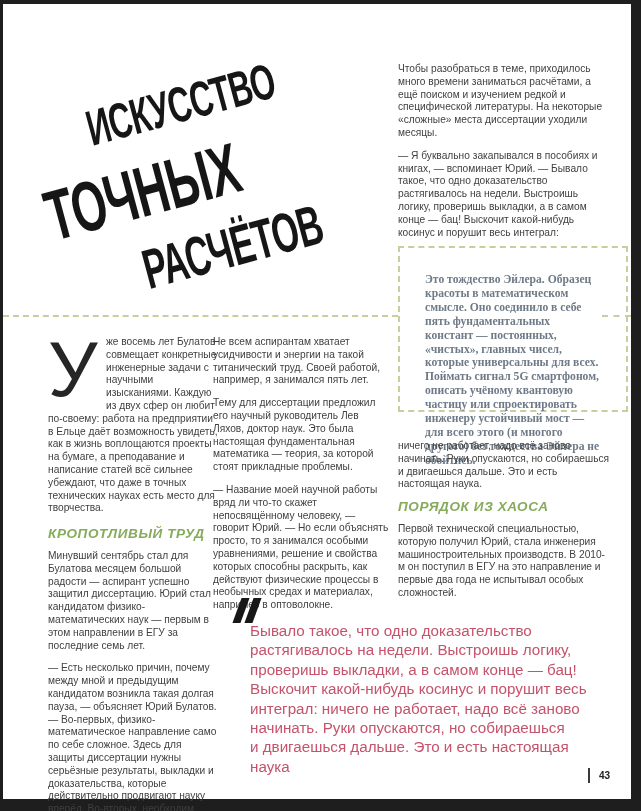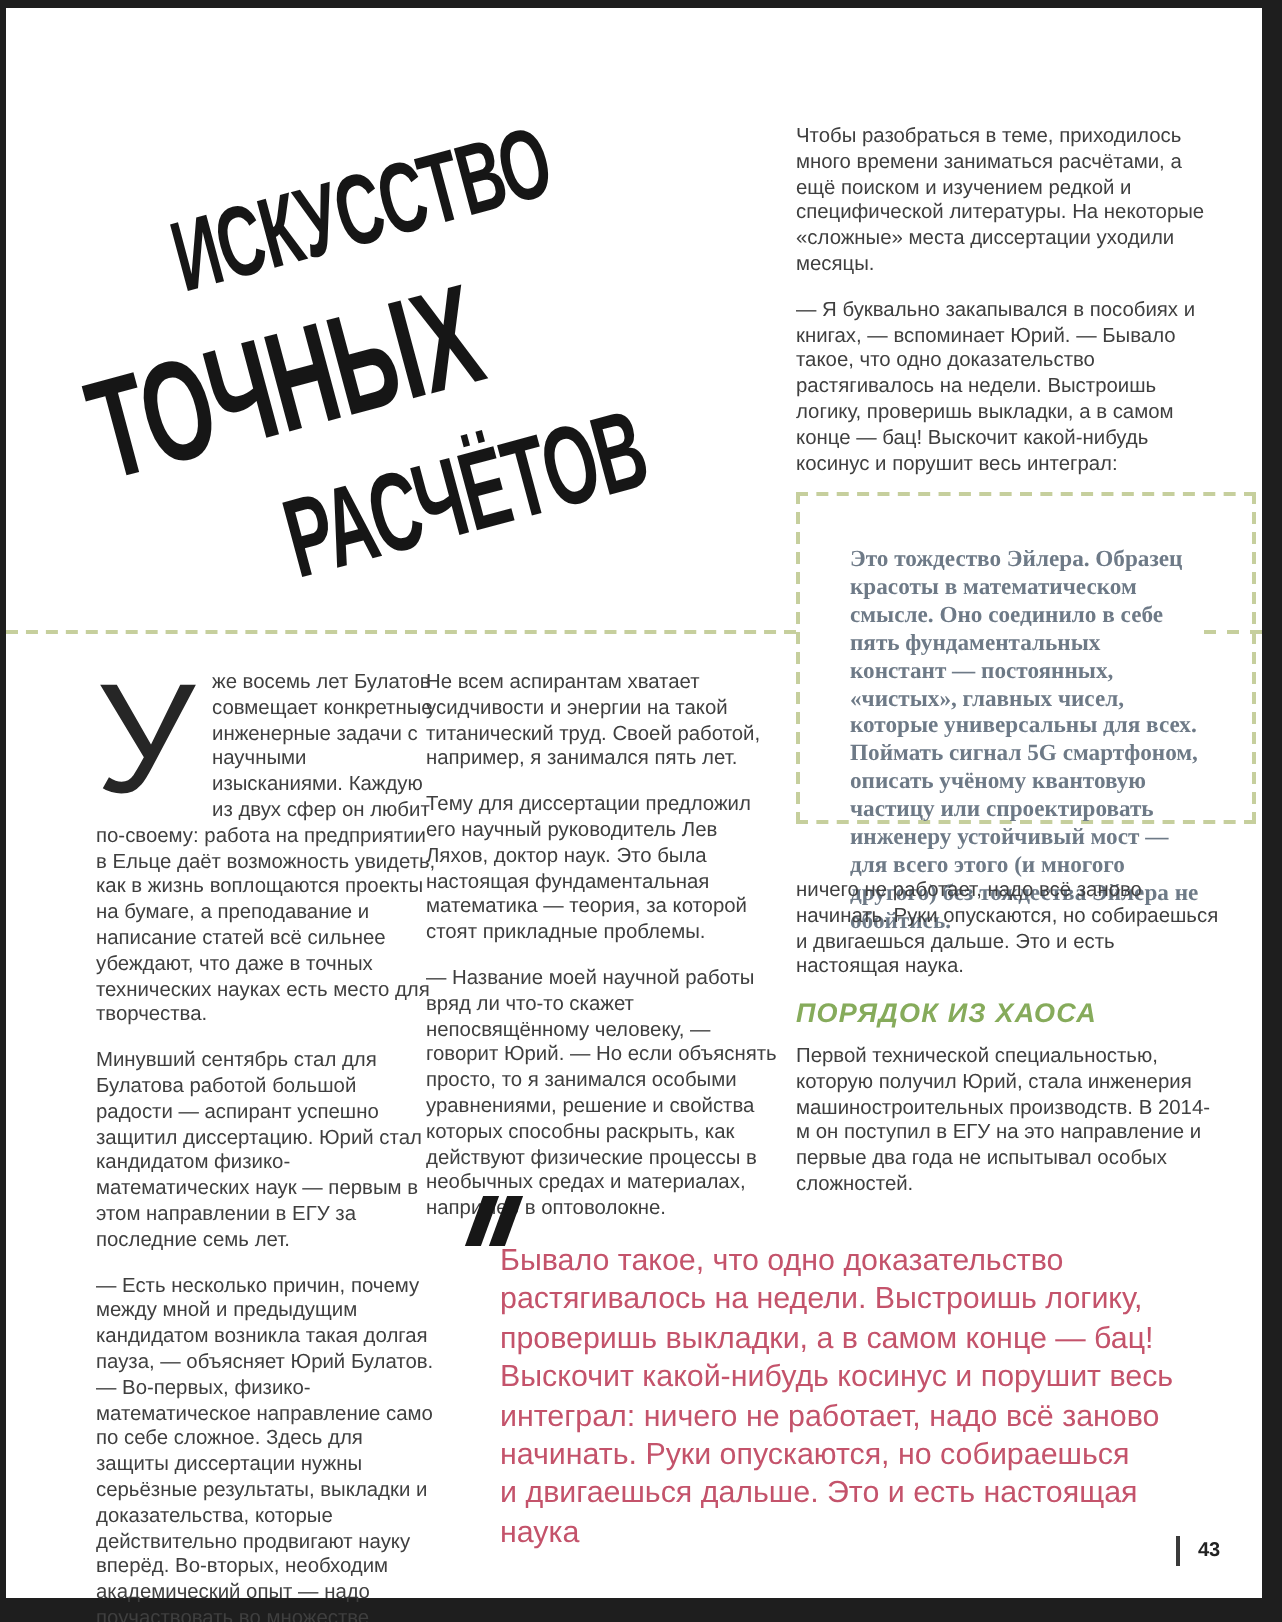--- a/index.html
+++ b/index.html
@@ -89,21 +89,22 @@
     <div class="title-line t1">ИСКУССТВО</div>
     <div class="title-line t2">ТОЧНЫХ</div>
     <div class="title-line t3">РАСЧЁТОВ</div>
   </div>
 
   <div class="dashed-rule rule-main"></div>
   <div class="dashed-rule rule-stub"></div>
 
   <div class="col col-left">
     <p><span class="dropcap">У</span><span>же восемь лет Булатов совмещает конкретные инженерные задачи с научными изысканиями. Каждую из двух сфер он любит по-своему: работа на предприятии в Ельце даёт возможность увидеть, как в жизнь воплощаются проекты на бумаге, а преподавание и написание статей всё сильнее убеждают, что даже в точных технических науках есть место для творчества.</span></p>
-    <p>Минувший сентябрь стал для Булатова работой большой радости — аспирант успешно защитил диссертацию. Юрий стал кандидатом физико-математических наук — первым в этом направлении в ЕГУ за последние семь лет.</p>
+    <h2 class="green">КРОПОТЛИВЫЙ ТРУД</h2>
+    <p>Минувший сентябрь стал для Булатова месяцем большой радости — аспирант успешно защитил диссертацию. Юрий стал кандидатом физико-математических наук — первым в этом направлении в ЕГУ за последние семь лет.</p>
     <p>— Есть несколько причин, почему между мной и предыдущим кандидатом возникла такая долгая пауза, — объясняет Юрий Булатов. — Во-первых, физико-математическое направление само по себе сложное. Здесь для защиты диссертации нужны серьёзные результаты, выкладки и доказательства, которые действительно продвигают науку вперёд. Во-вторых, необходим академический опыт — надо поучаствовать во множестве конференций, а на это требуются время и средства.</p>
   </div>
 
   <div class="col col-mid">
     <p>Не всем аспирантам хватает усидчивости и энергии на такой титанический труд. Своей работой, например, я занимался пять лет.</p>
     <p>Тему для диссертации предложил его научный руководитель Лев Ляхов, доктор наук. Это была настоящая фундаментальная математика — теория, за которой стоят прикладные проблемы.</p>
     <p>— Название моей научной работы вряд ли что-то скажет непосвящённому человеку, — говорит Юрий. — Но если объяснять просто, то я занимался особыми уравнениями, решение и свойства которых способны раскрыть, как действуют физические процессы в необычных средах и материалах, например в оптоволокне.</p>
   </div>
 
   <div class="col col-right-top">
@@ -111,21 +112,21 @@
     <p>— Я буквально закапывался в пособиях и книгах, — вспоминает Юрий. — Бывало такое, что одно доказательство растягивалось на недели. Выстроишь логику, проверишь выкладки, а в самом конце — бац! Выскочит какой-нибудь косинус и порушит весь интеграл:</p>
   </div>
 
   <div class="note-box">
     <p class="note-text">Это тождество Эйлера. Образец красоты в математическом смысле. Оно соединило в себе пять фундаментальных констант — постоянных, «чистых», главных чисел, которые универсальны для всех. Поймать сигнал 5G смартфоном, описать учёному квантовую частицу или спроектировать инженеру устойчивый мост — для всего этого (и многого другого) без тождества Эйлера не обойтись.</p>
   </div>
 
   <div class="col col-right-bot">
     <p>ничего не работает, надо всё заново начинать. Руки опускаются, но собираешься и двигаешься дальше. Это и есть настоящая наука.</p>
     <h2 class="green" style="margin-top:2px;">ПОРЯДОК ИЗ ХАОСА</h2>
-    <p>Первой технической специальностью, которую получил Юрий, стала инженерия машиностроительных производств. В 2014-м он поступил в ЕГУ на это направление и первые два года не испытывал особых сложностей.</p>
+    <p>Первой технической специальностью, которую получил Юрий, стала инженерия машиностроительных производств. В 2010-м он поступил в ЕГУ на это направление и первые два года не испытывал особых сложностей.</p>
   </div>
 
   <div class="quote-mark">
     <i class="b1"></i>
       <i class="b2"></i>
   </div>
   <div class="quote-text">Бывало такое, что одно доказательство
 растягивалось на недели. Выстроишь логику,
 проверишь выкладки, а в самом конце — бац!
 Выскочит какой-нибудь косинус и порушит весь

